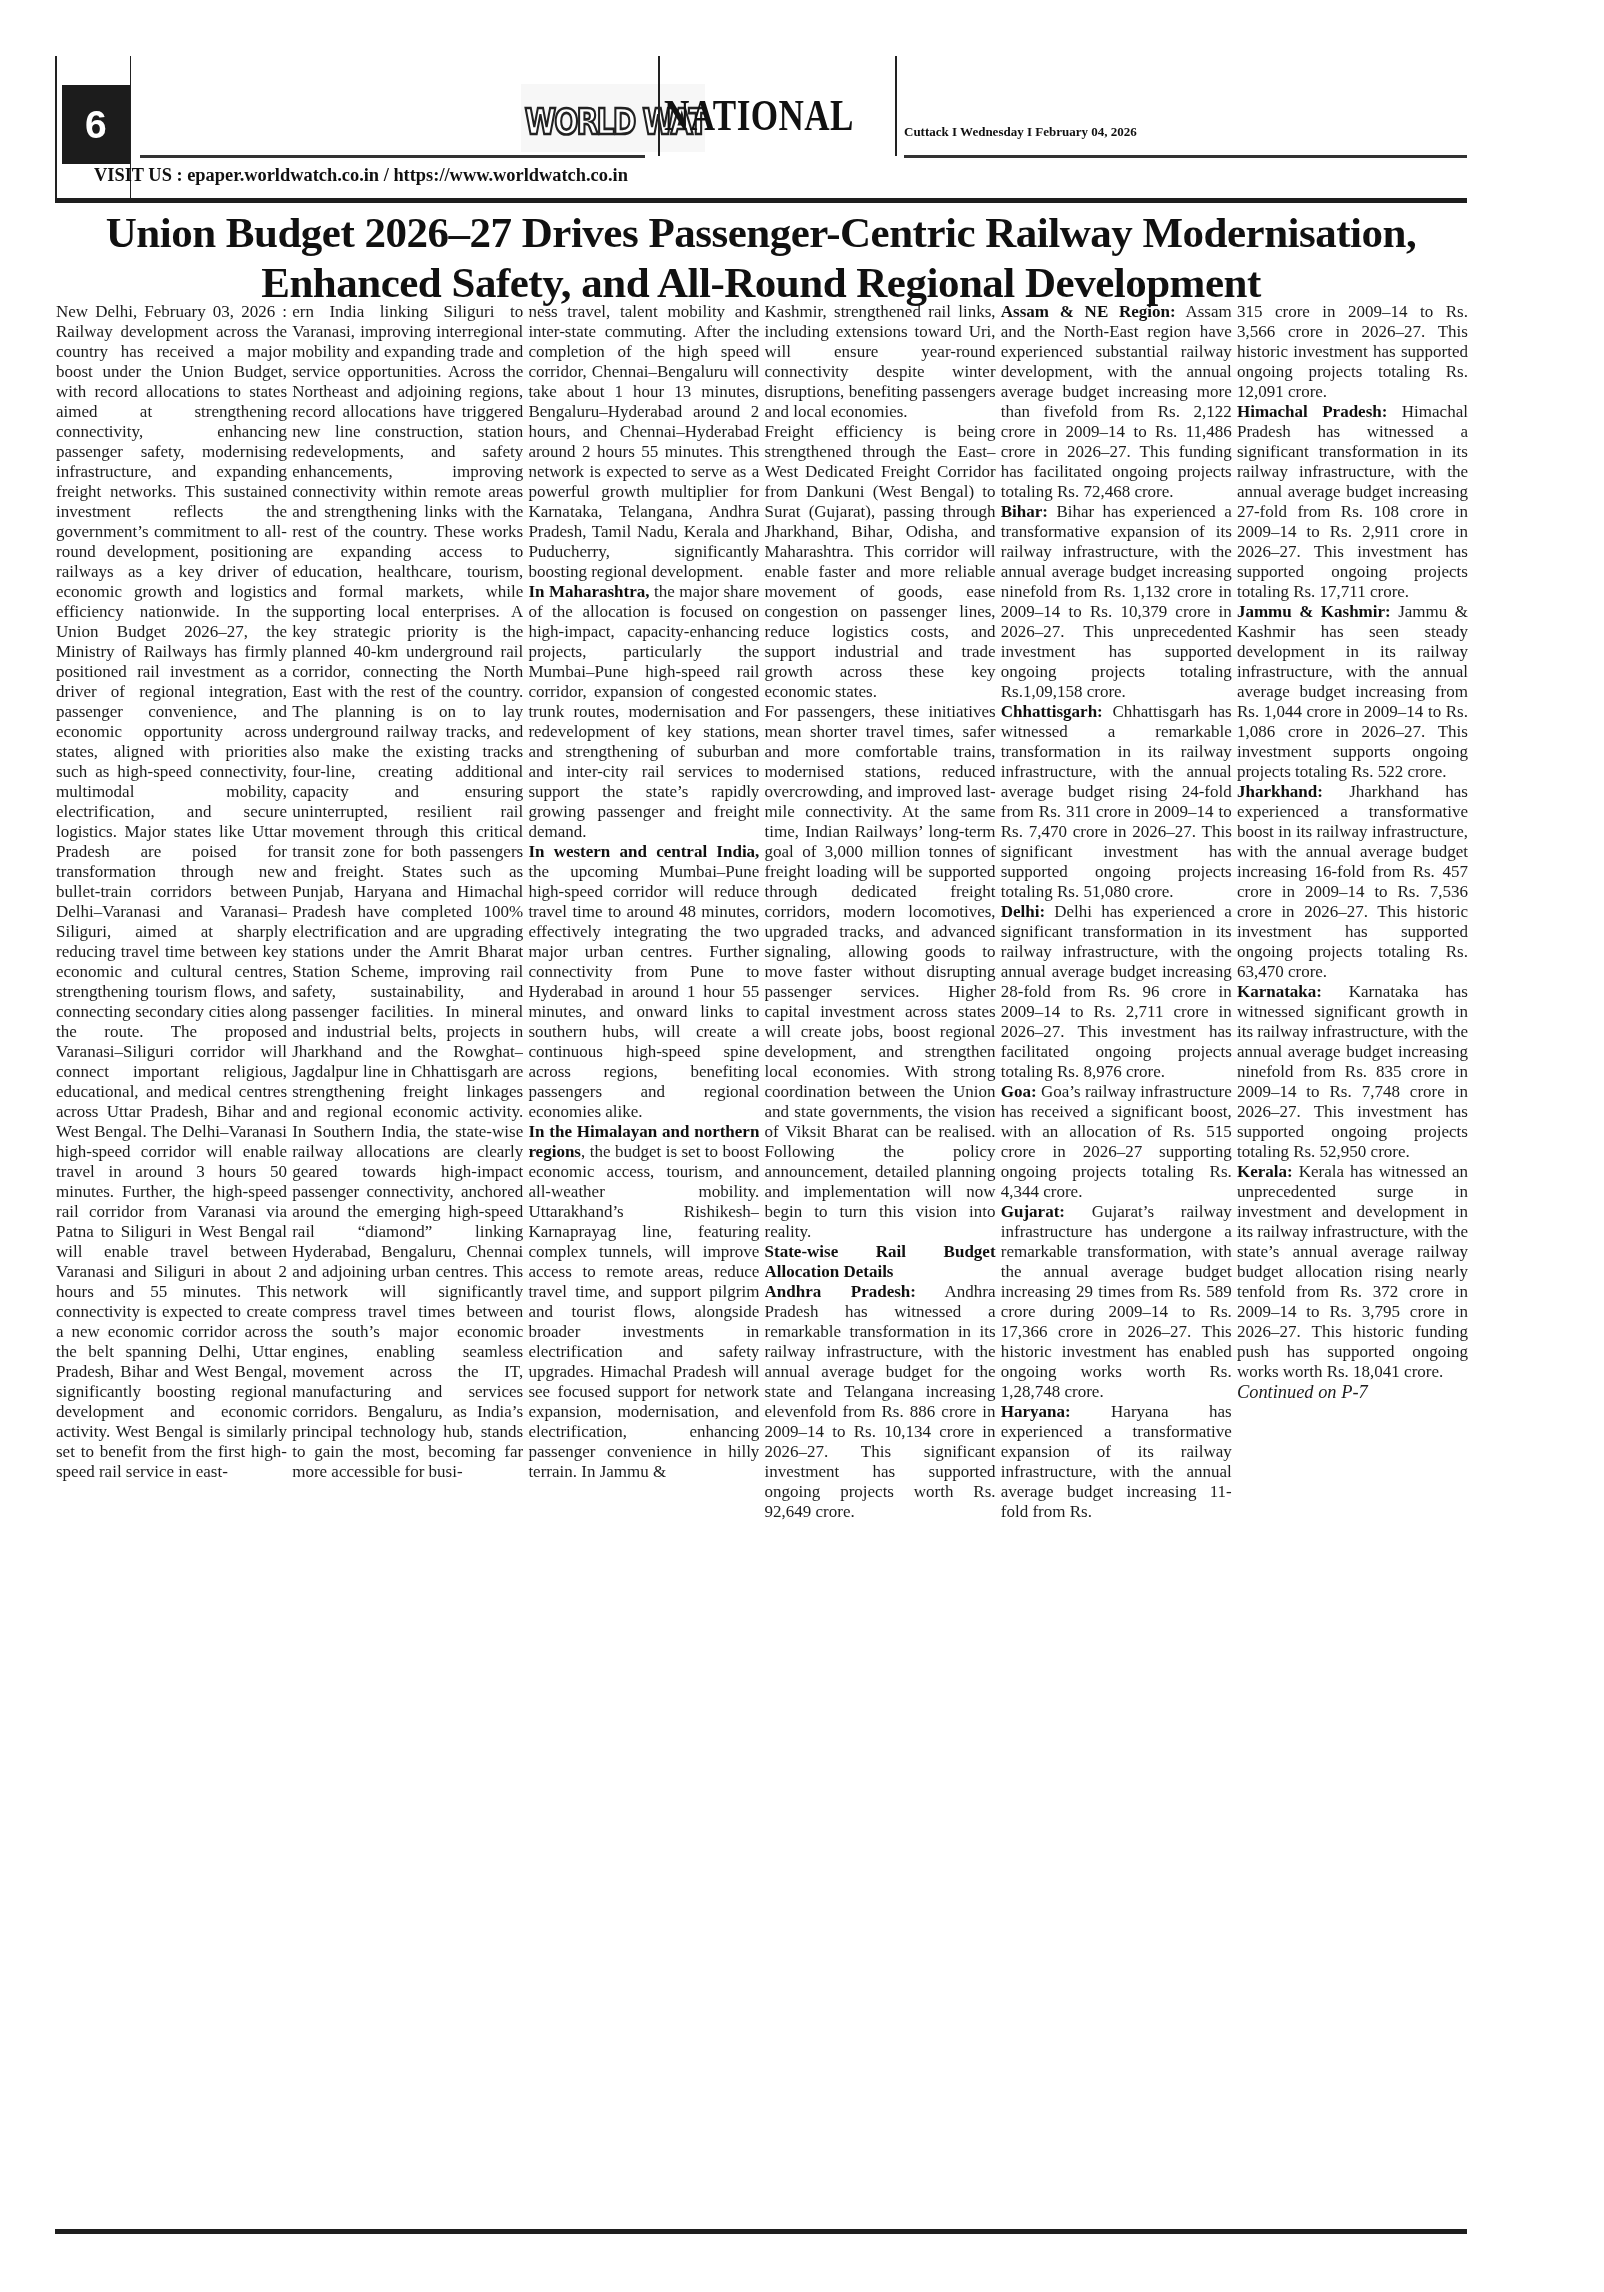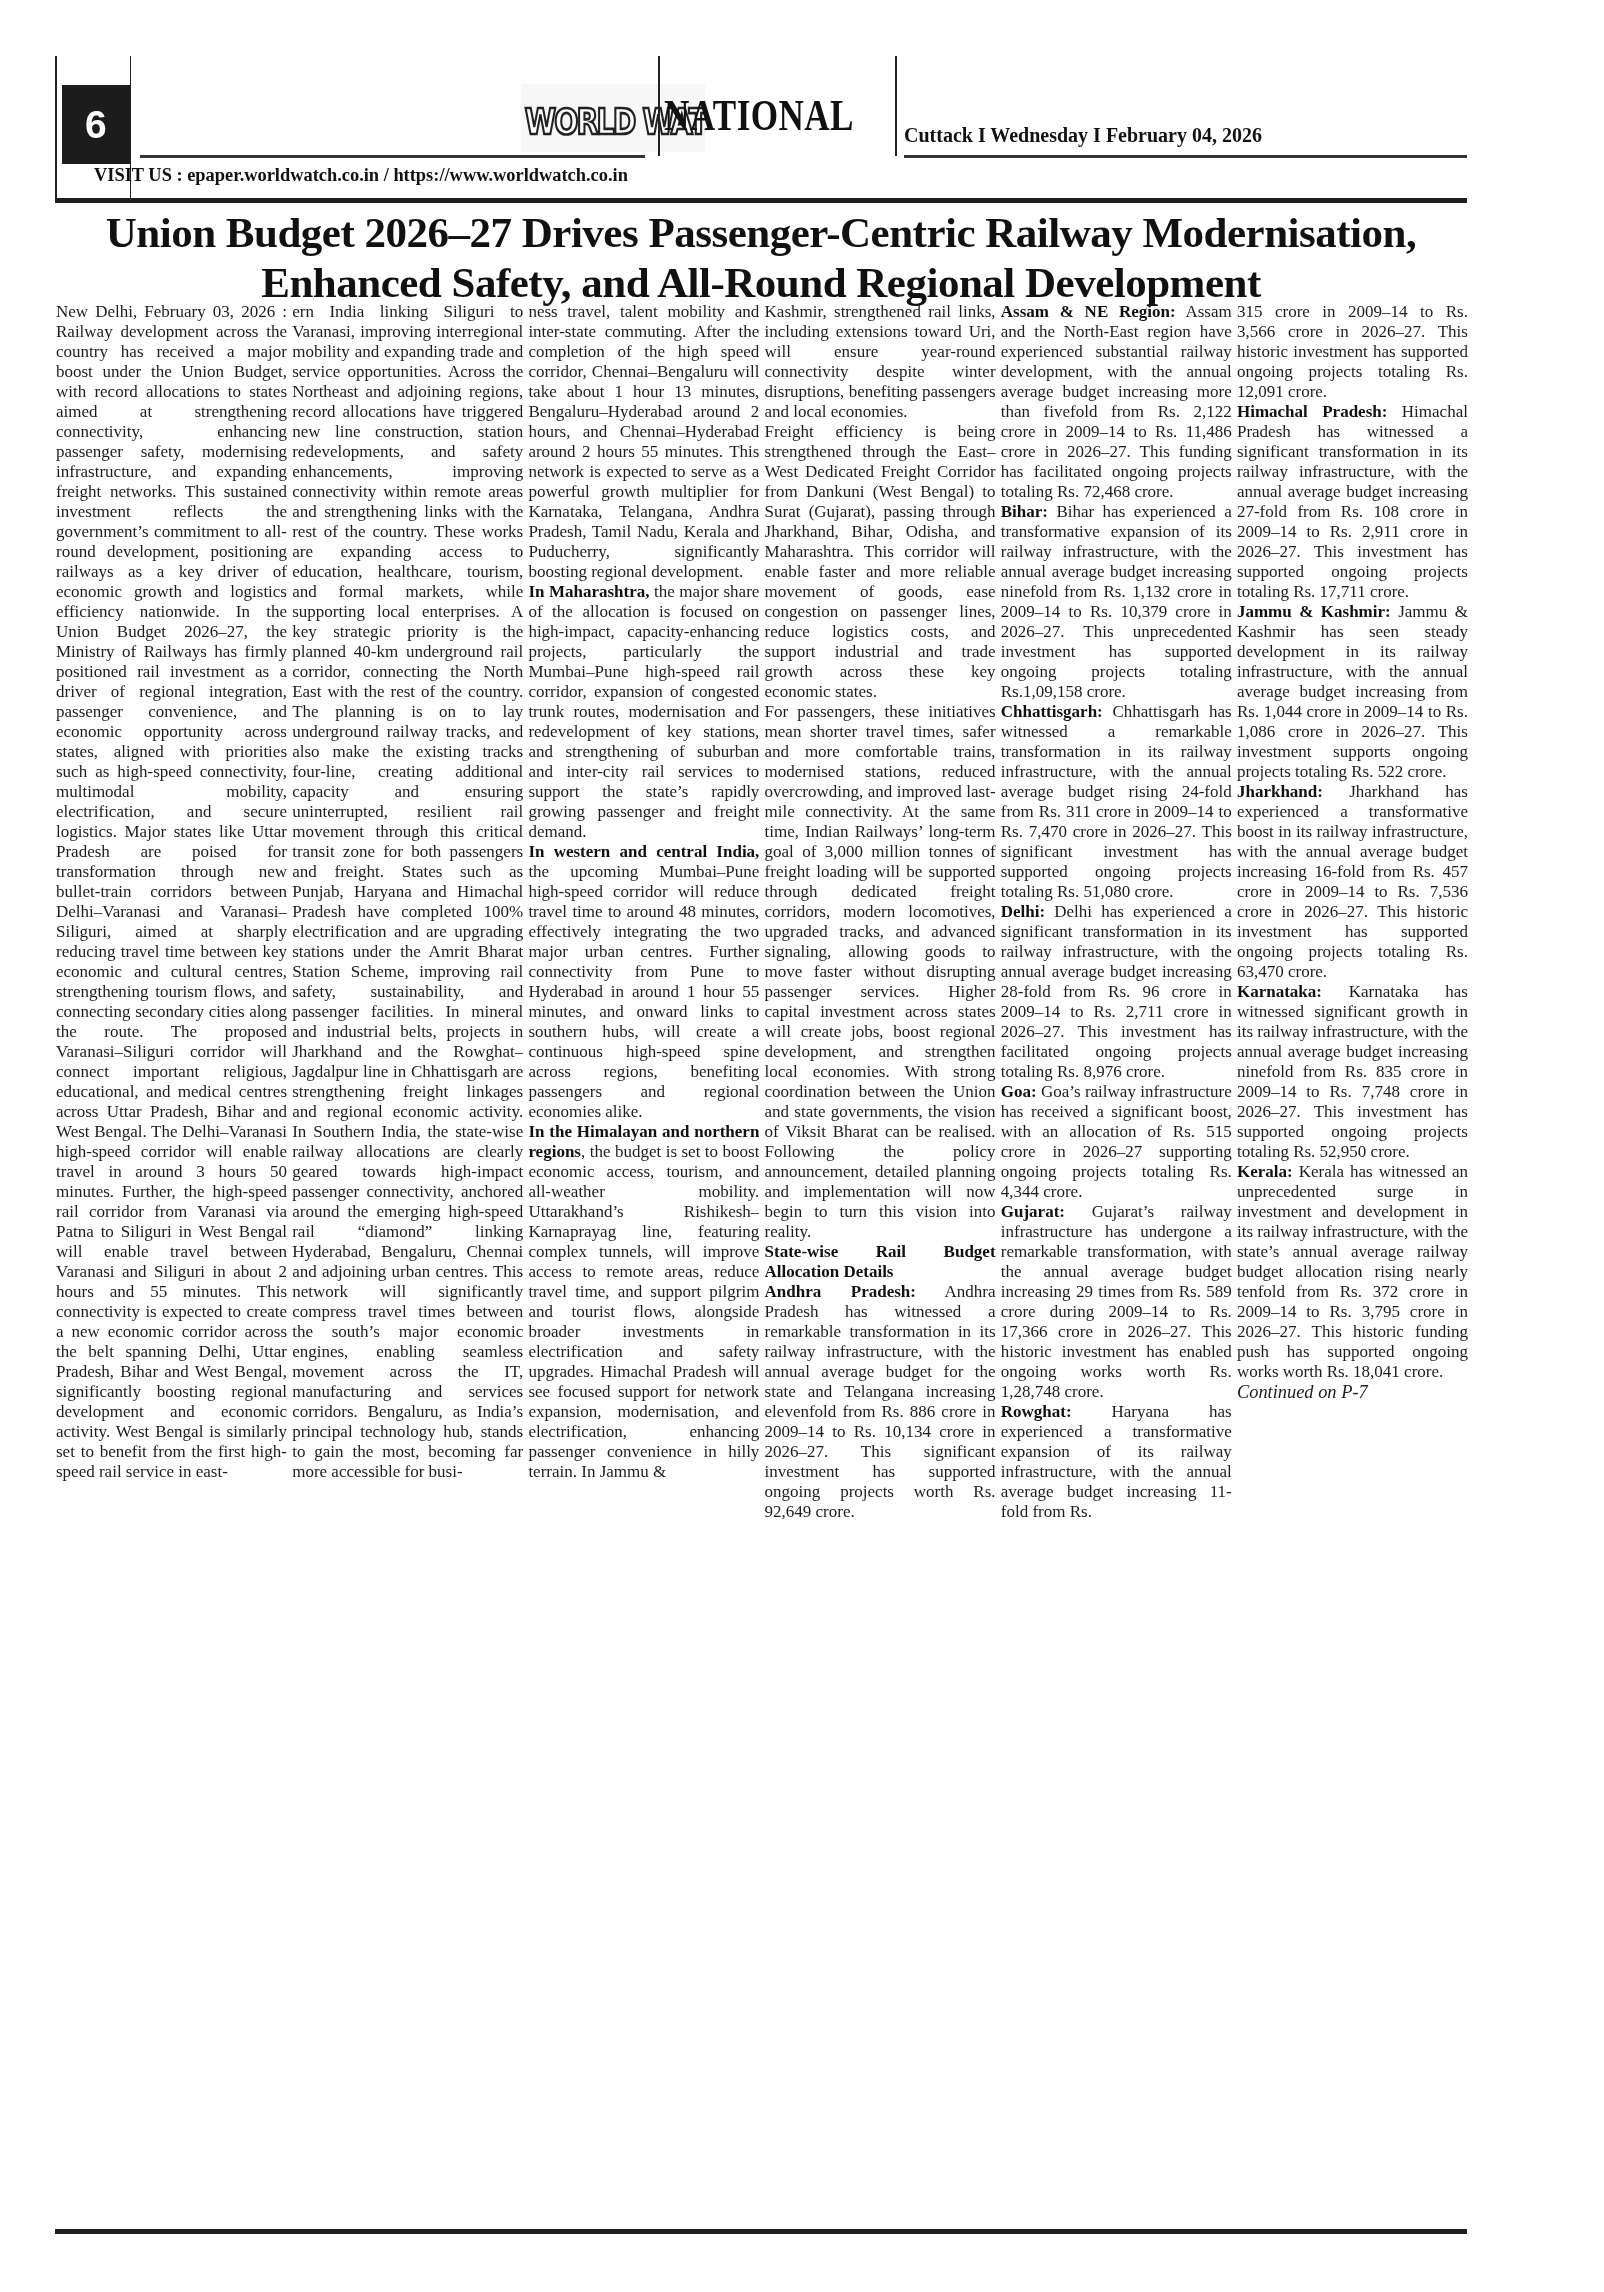--- a/index.html
+++ b/index.html
@@ -64,21 +64,21 @@
       color: #111;
     }
     .vline-mid2 {
       position: absolute; left: 840px; top: 0; width: 1.9px; height: 100px; background: #222;
     }
     .dateline {
       position: absolute;
       left: 849px; top: 68px;
       font-family: "Liberation Serif", serif;
       font-weight: bold;
-      font-size: 20px;
+      font-size: 13px;
       white-space: nowrap;
       color: #111;
     }
     .rule-left {
       position: absolute; left: 85px; top: 99px; width: 505px; height: 2.9px; background: #333;
     }
     .rule-right {
       position: absolute; left: 849px; top: 99px; width: 563px; height: 2.9px; background: #333;
     }
     .visit-line {
@@ -218,21 +218,21 @@
     <p><b>Andhra Pradesh:</b><span> Andhra Pradesh has witnessed a remarkable transformation in its railway infrastructure, with the annual average budget for the state and Telangana increasing elevenfold from Rs. 886 crore in 2009–14 to Rs. 10,134 crore in 2026–27. This significant investment has supported ongoing projects worth Rs. 92,649 crore.</span></p>
   </div>
 
   <div class="col">
     <p><b>Assam &amp; NE Region:</b><span> Assam and the North-East region have experienced substantial railway development, with the annual average budget increasing more than fivefold from Rs. 2,122 crore in 2009–14 to Rs. 11,486 crore in 2026–27. This funding has facilitated ongoing projects totaling Rs. 72,468 crore.</span></p>
     <p><b>Bihar:</b><span> Bihar has experienced a transformative expansion of its railway infrastructure, with the annual average budget increasing ninefold from Rs. 1,132 crore in 2009–14 to Rs. 10,379 crore in 2026–27. This unprecedented investment has supported ongoing projects totaling Rs.1,09,158 crore.</span></p>
     <p><b>Chhattisgarh:</b><span> Chhattisgarh has witnessed a remarkable transformation in its railway infrastructure, with the annual average budget rising 24-fold from Rs. 311 crore in 2009–14 to Rs. 7,470 crore in 2026–27. This significant investment has supported ongoing projects totaling Rs. 51,080 crore.</span></p>
     <p><b>Delhi:</b><span> Delhi has experienced a significant transformation in its railway infrastructure, with the annual average budget increasing 28-fold from Rs. 96 crore in 2009–14 to Rs. 2,711 crore in 2026–27. This investment has facilitated ongoing projects totaling Rs. 8,976 crore.</span></p>
     <p><b>Goa:</b><span> Goa’s railway infrastructure has received a significant boost, with an allocation of Rs. 515 crore in 2026–27 supporting ongoing projects totaling Rs. 4,344 crore.</span></p>
     <p><b>Gujarat:</b><span> Gujarat’s railway infrastructure has undergone a remarkable transformation, with the annual average budget increasing 29 times from Rs. 589 crore during 2009–14 to Rs. 17,366 crore in 2026–27. This historic investment has enabled ongoing works worth Rs. 1,28,748 crore.</span></p>
-    <p><b>Rowghat:</b><span> Haryana has experienced a transformative expansion of its railway infrastructure, with the annual average budget increasing 11-fold from Rs.</span></p>
+    <p><b>Haryana:</b><span> Haryana has experienced a transformative expansion of its railway infrastructure, with the annual average budget increasing 11-fold from Rs.</span></p>
   </div>
 
   <div class="col">
     <p>315 crore in 2009–14 to Rs. 3,566 crore in 2026–27. This historic investment has supported ongoing projects totaling Rs. 12,091 crore.</p>
     <p><b>Himachal Pradesh:</b><span> Himachal Pradesh has witnessed a significant transformation in its railway infrastructure, with the annual average budget increasing 27-fold from Rs. 108 crore in 2009–14 to Rs. 2,911 crore in 2026–27. This investment has supported ongoing projects totaling Rs. 17,711 crore.</span></p>
     <p><b>Jammu &amp; Kashmir:</b><span> Jammu &amp; Kashmir has seen steady development in its railway infrastructure, with the annual average budget increasing from Rs. 1,044 crore in 2009–14 to Rs. 1,086 crore in 2026–27. This investment supports ongoing projects totaling Rs. 522 crore.</span></p>
     <p><b>Jharkhand:</b><span> Jharkhand has experienced a transformative boost in its railway infrastructure, with the annual average budget increasing 16-fold from Rs. 457 crore in 2009–14 to Rs. 7,536 crore in 2026–27. This historic investment has supported ongoing projects totaling Rs. 63,470 crore.</span></p>
     <p><b>Karnataka:</b><span> Karnataka has witnessed significant growth in its railway infrastructure, with the annual average budget increasing ninefold from Rs. 835 crore in 2009–14 to Rs. 7,748 crore in 2026–27. This investment has supported ongoing projects totaling Rs. 52,950 crore.</span></p>
     <p><b>Kerala:</b><span> Kerala has witnessed an unprecedented surge in investment and development in its railway infrastructure, with the state’s annual average railway budget allocation rising nearly tenfold from Rs. 372 crore in 2009–14 to Rs. 3,795 crore in 2026–27. This historic funding push has supported ongoing works worth Rs. 18,041 crore.</span></p>
     <p class="continued">Continued on P-7</p>

